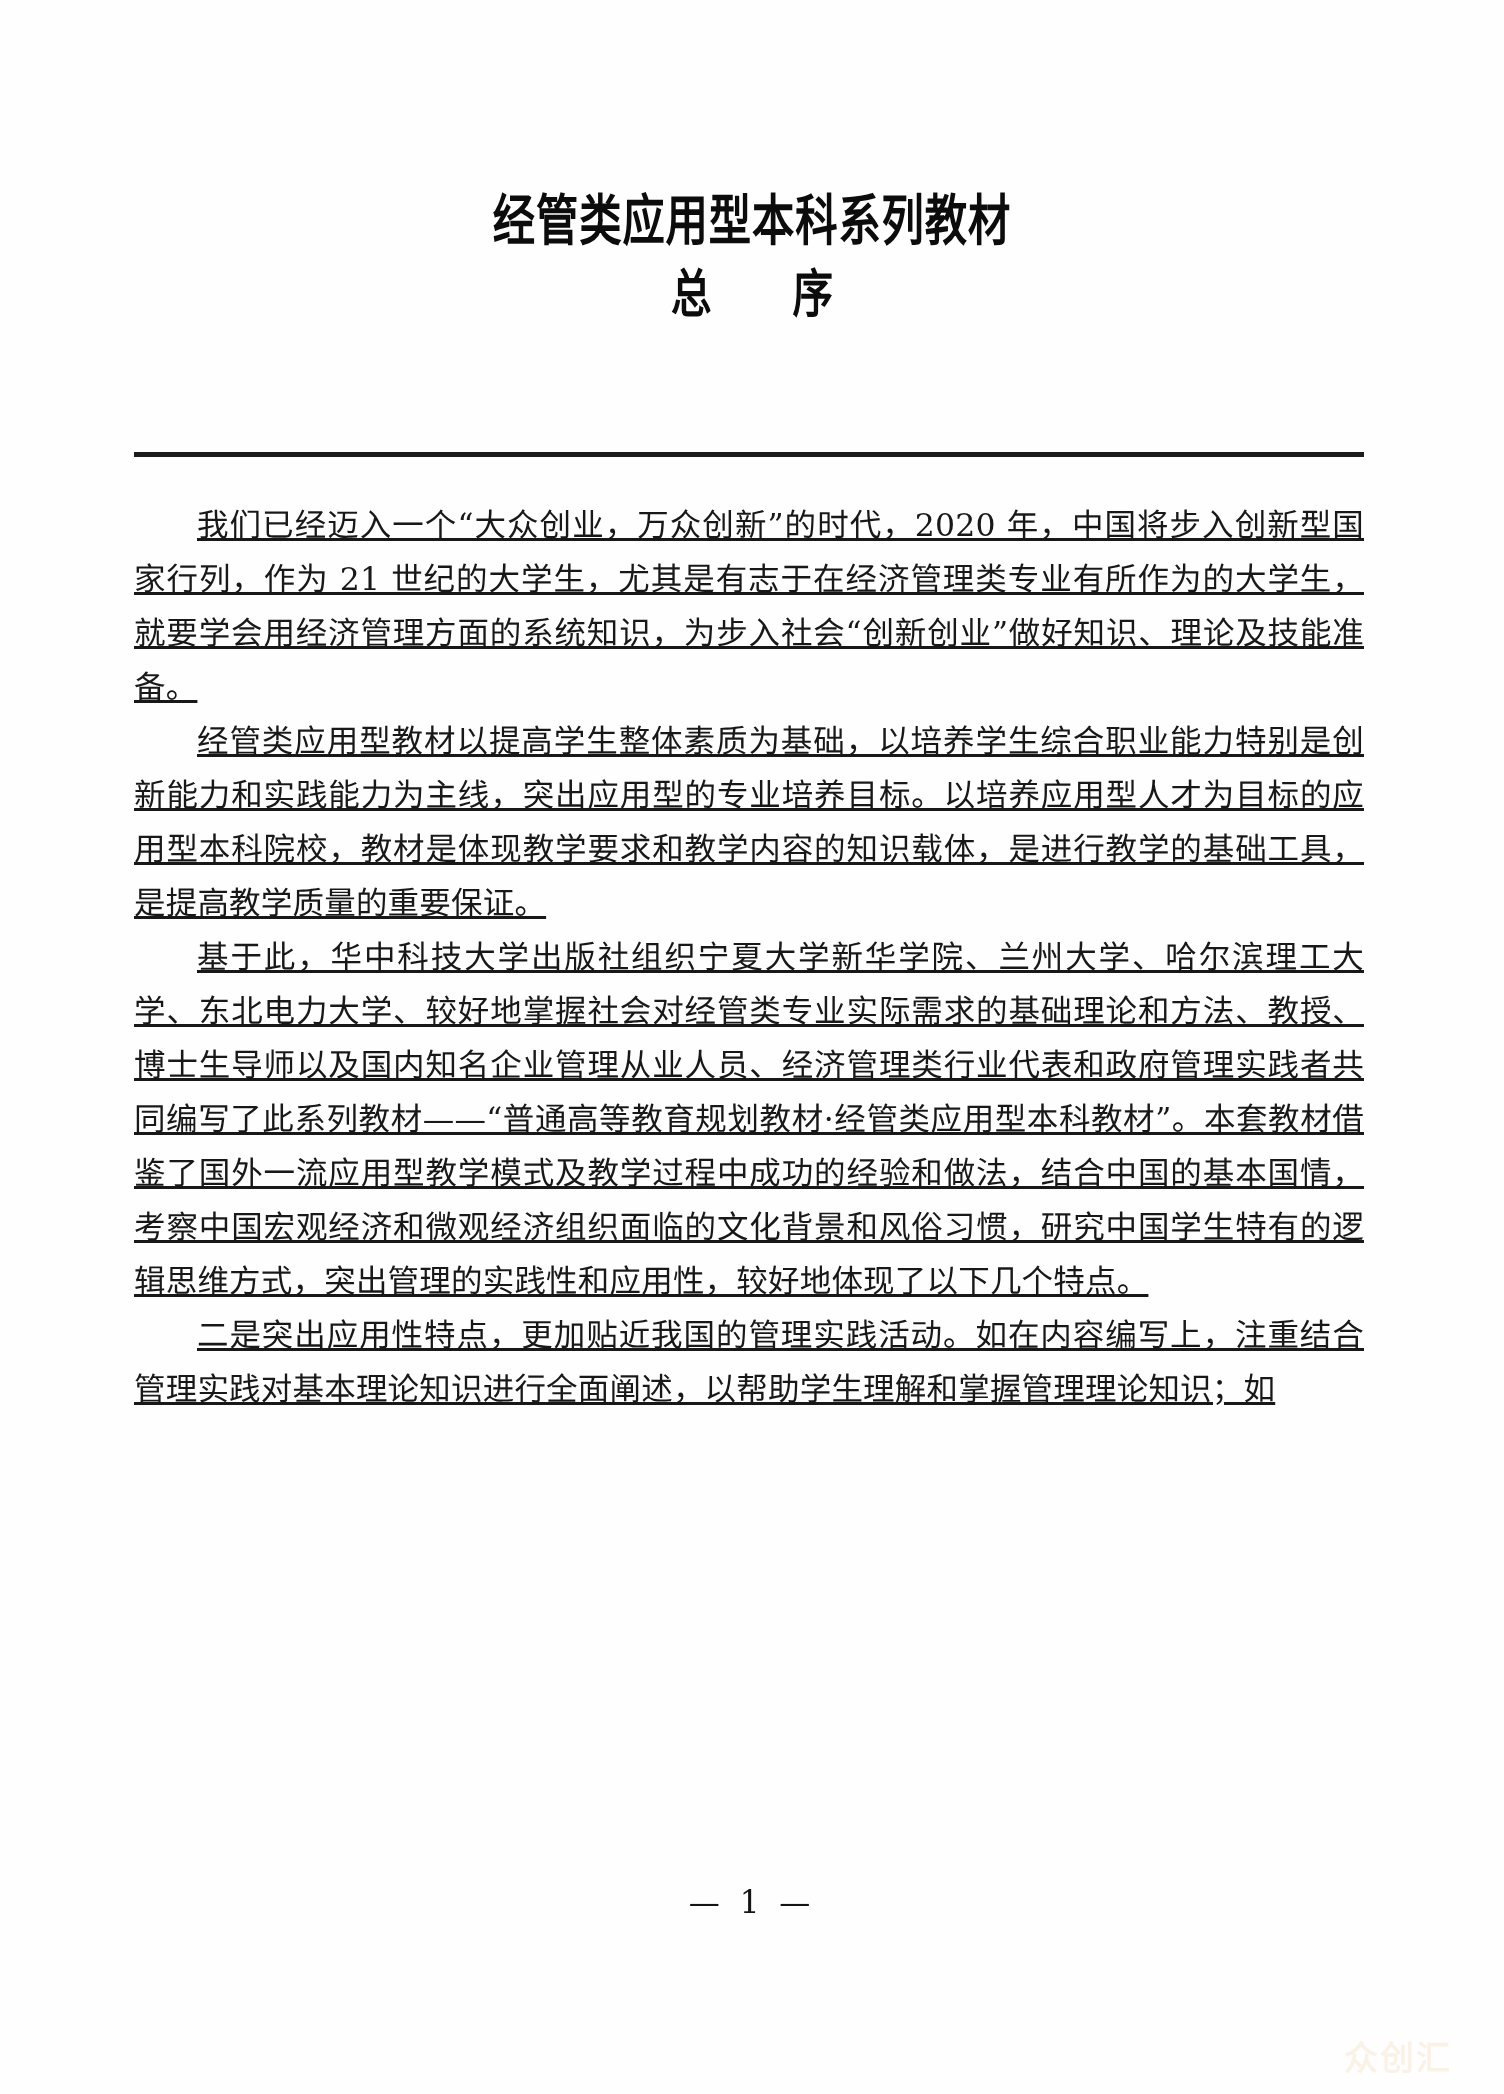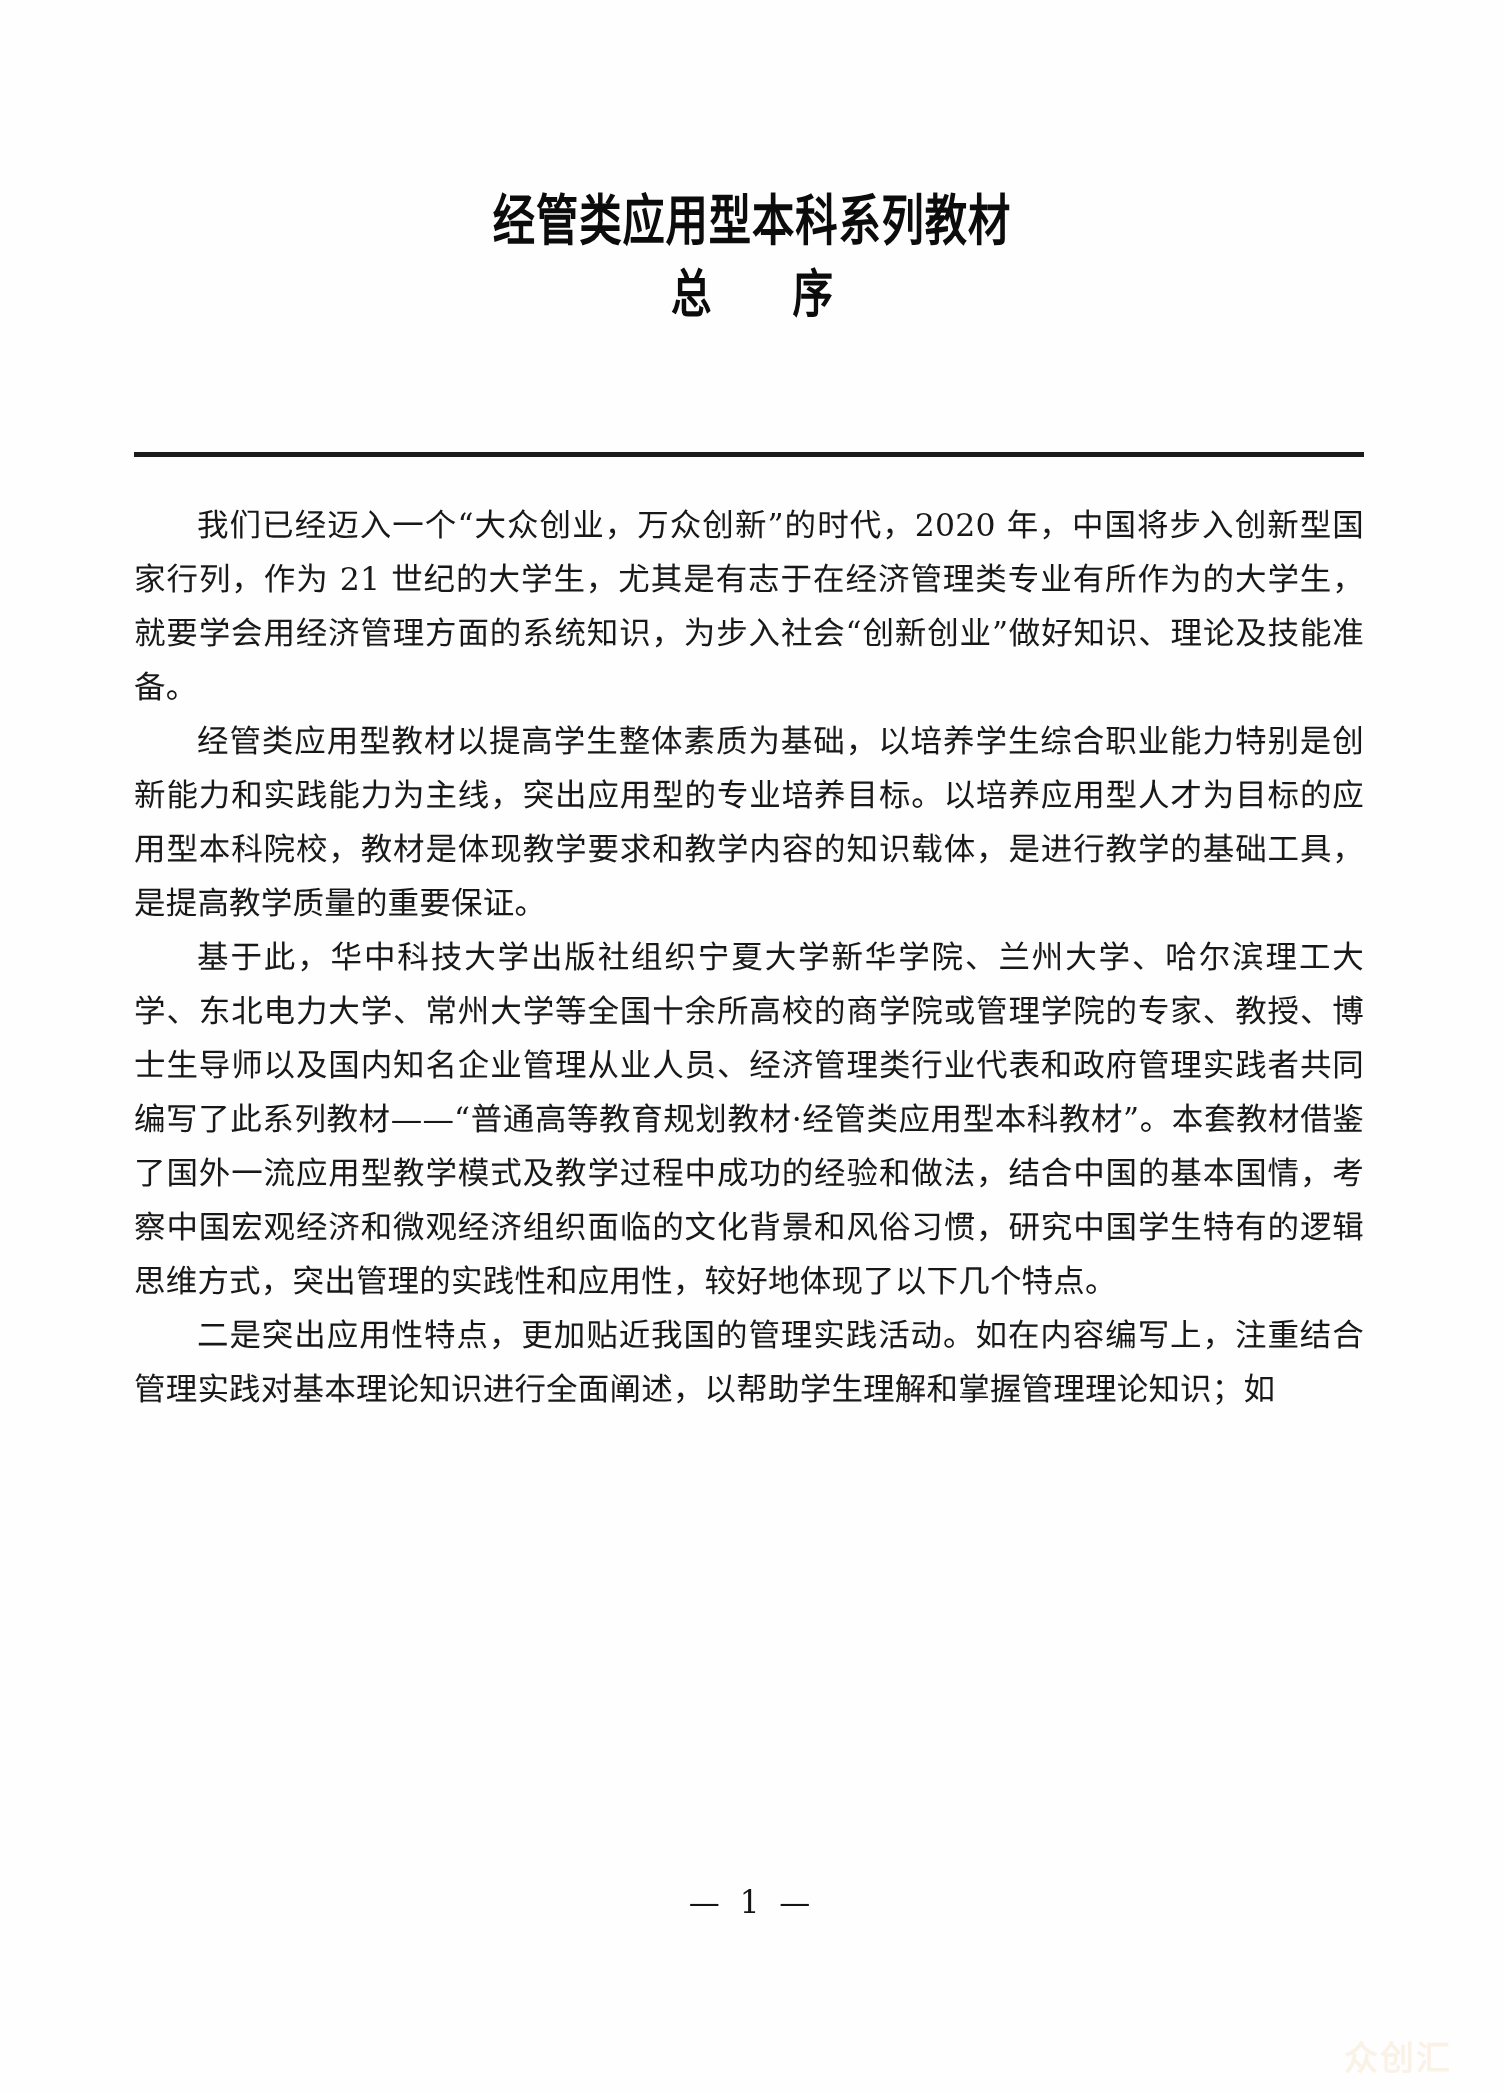--- a/index.html
+++ b/index.html
@@ -79,20 +79,21 @@
   .para {
     margin: 0;
     font-size: 31.5px;
     line-height: 54px;
     text-indent: 2em;
     text-align: justify;
     text-justify: inter-ideograph;
     letter-spacing: 0.2px;
     color: #181818;
     font-family: "DejaVu Serif", "Liberation Serif", serif;
+    text-decoration: underline;
   }
 
   .para + .para {
     margin-top: 0;
   }
 
   
   .page-number {
     position: absolute;
     left: 0;
@@ -127,21 +128,21 @@
   <div class="title-block">
     <h1 class="doc-title">经管类应用型本科系列教材</h1>
     <h2 class="doc-subtitle">总　　序</h2>
   </div>
 
   <div class="rule"></div>
 
   <div class="body-area">
     <p class="para">我们已经迈入一个“大众创业，万众创新”的时代，2020 年，中国将步入创新型国家行列，作为 21 世纪的大学生，尤其是有志于在经济管理类专业有所作为的大学生，就要学会用经济管理方面的系统知识，为步入社会“创新创业”做好知识、理论及技能准备。</p>
     <p class="para">经管类应用型教材以提高学生整体素质为基础，以培养学生综合职业能力特别是创新能力和实践能力为主线，突出应用型的专业培养目标。以培养应用型人才为目标的应用型本科院校，教材是体现教学要求和教学内容的知识载体，是进行教学的基础工具，是提高教学质量的重要保证。</p>
-    <p class="para">基于此，华中科技大学出版社组织宁夏大学新华学院、兰州大学、哈尔滨理工大学、东北电力大学、常州大学等全国十余所高校的商学院或管理学院的专家、教授、博士生导师以及国内知名企业管理从业人员、经济管理类行业代表和政府管理实践者共同编写了此系列教材——“普通高等教育规划教材·经管类应用型本科教材”。本套教材借鉴了国外一流应用型教学模式及教学过程中成功的经验和做法，结合中国的基本国情，考察中国宏观经济和微观经济组织面临的文化背景和风俗习惯，研究中国学生特有的逻辑思维方式，突出管理的实践性和应用性，较好地体现了以下几个特点。</p>
+    <p class="para">基于此，华中科技大学出版社组织宁夏大学新华学院、兰州大学、哈尔滨理工大学、东北电力大学、较好地掌握社会对经管类专业实际需求的基础理论和方法、教授、博士生导师以及国内知名企业管理从业人员、经济管理类行业代表和政府管理实践者共同编写了此系列教材——“普通高等教育规划教材·经管类应用型本科教材”。本套教材借鉴了国外一流应用型教学模式及教学过程中成功的经验和做法，结合中国的基本国情，考察中国宏观经济和微观经济组织面临的文化背景和风俗习惯，研究中国学生特有的逻辑思维方式，突出管理的实践性和应用性，较好地体现了以下几个特点。</p>
     <p class="para">二是突出应用性特点，更加贴近我国的管理实践活动。如在内容编写上，注重结合管理实践对基本理论知识进行全面阐述，以帮助学生理解和掌握管理理论知识；如</p>
   </div>
 
   <div class="page-number">— 1 —</div>
 
   <div class="watermark">众创汇</div>
 
 </div>
 
 </body></html>

